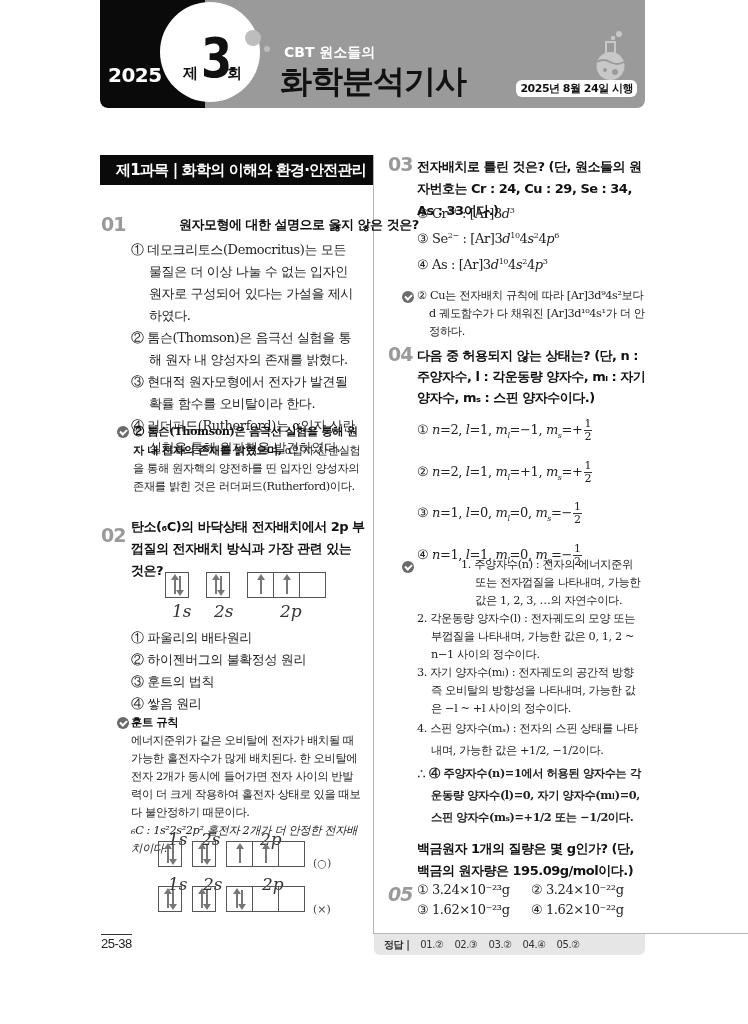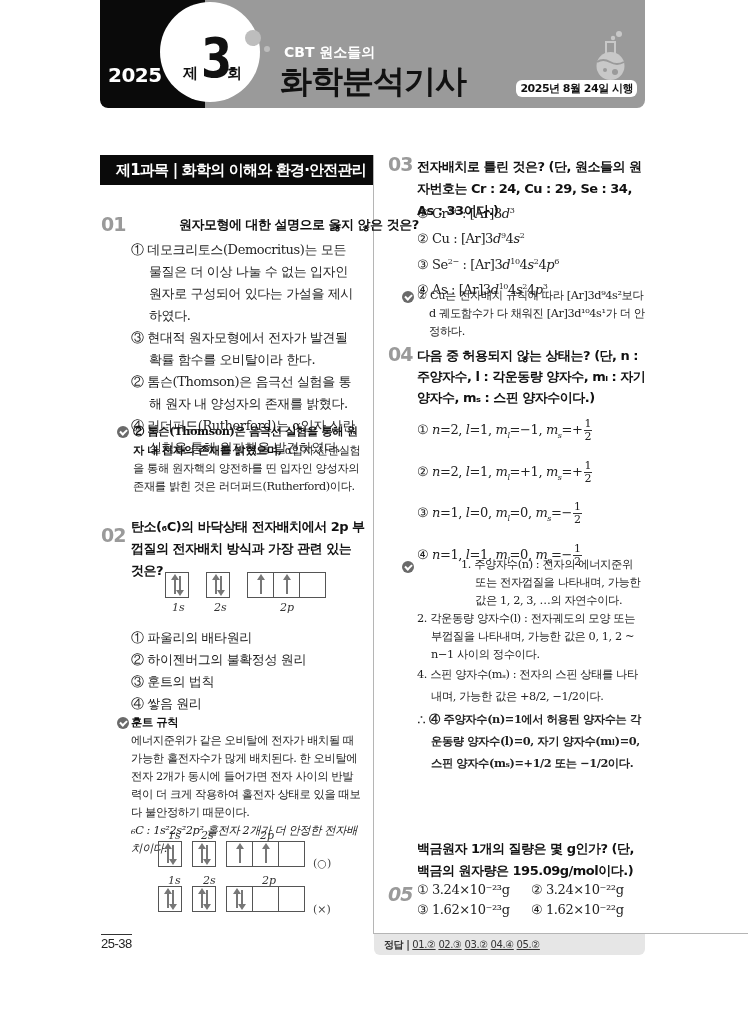--- a/index.html
+++ b/index.html
@@ -37,34 +37,34 @@
   .check::after { content: ""; position: absolute; left: 3px; top: 3px; width: 5px; height: 3px; border-left: 2px solid #fff; border-bottom: 2px solid #fff; transform: rotate(-45deg); }
 
   
   .orb { position: absolute; display: flex; gap: 7px; }
   .orb-group { display: flex; }
   .box { width: 24px; height: 26px; border: 1px solid #555; margin-left: -1px; position: relative; display: flex; justify-content: center; align-items: center; gap: 3px; }
   .orb-group .box:first-child { margin-left: 0; }
   .arrow { width: 2px; height: 18px; background: #777; position: relative; }
   .arrow.up::before { content: ""; position: absolute; left: -3px; top: -2px; border-left: 4px solid transparent; border-right: 4px solid transparent; border-bottom: 6px solid #777; }
   .arrow.down::before { content: ""; position: absolute; left: -3px; bottom: -2px; border-left: 4px solid transparent; border-right: 4px solid transparent; border-top: 6px solid #777; }
-  .orb-label { position: absolute; font-style: italic; font-size: 11px; color: #333; }
+  .orb-label { position: absolute; font-style: italic; font-size: 17px; color: #333; }
   .mark { position: absolute; font-size: 11px; color: #444; }
 
   .frac { display: inline-block; vertical-align: middle; text-align: center; font-size: 11px; line-height: 12px; margin: 0 1px; }
   .frac span { display: block; }
   .frac .num { border-bottom: 1px solid #333; padding: 0 1px; }
   i { font-style: italic; }
   sup { font-size: 8px; }
   sub { font-size: 8px; }
 
   .page-num { position: absolute; left: 101px; top: 934px; font-family: "Liberation Sans", sans-serif; font-size: 13px; color: #222; border-top: 1px solid #333; padding-top: 1px; letter-spacing: -0.5px; }
   .answer-box { position: absolute; left: 374px; top: 934px; width: 271px; height: 21px; background: #e6e6e6; border-radius: 0 0 6px 6px; font-family: "DejaVu Sans", sans-serif; font-size: 10px; line-height: 21px; padding-left: 10px; color: #333; letter-spacing: -0.4px; white-space: nowrap; }
   .answer-box .lbl { font-weight: bold; }
-  .answer-box .ans { margin-left: 0; text-decoration: underline; }
+  .answer-box .ans { margin-left: 8px; }
 </style>
 </head>
 <body>
 
 <div class="banner">
   <div class="banner-black"></div>
   <div class="banner-circle"></div>
   <div class="deco-dot-big"></div>
   <div class="deco-dot-small"></div>
   <span class="year">2025</span>
@@ -87,22 +87,22 @@
 
 <div class="col-divider"></div>
 <div class="bottom-rule"></div>
 
 <div class="section-title">제1과목 | 화학의 이해와 환경·안전관리</div>
 
 <span class="q-num" style="left:101px; top:213px;text-align:right;">01</span>
 <div class="q-text" style="left:131px; top:214px; width:240px;margin-left:48px;">원자모형에 대한 설명으로 옳지 않은 것은?</div>
 <div class="opts" style="left:131px; top:239px; width:230px;">
   <div class="opt">① 데모크리토스(Democritus)는 모든 물질은 더 이상 나눌 수 없는 입자인 원자로 구성되어 있다는 가설을 제시하였다.</div>
+  <div class="opt">② 톰슨(Thomson)은 음극선 실험을 통해 원자 내 양성자의 존재를 밝혔다.</div>
   <div class="opt">③ 현대적 원자모형에서 전자가 발견될 확률 함수를 오비탈이라 한다.</div>
-  <div class="opt">② 톰슨(Thomson)은 음극선 실험을 통해 원자 내 양성자의 존재를 밝혔다.</div>
   <div class="opt">④ 러더퍼드(Rutherford)는 α입자 산란실험을 통해 원자핵을 발견하였다.</div>
 </div>
 <span class="check" style="left:117px; top:426px;"></span>
 <div class="expl" style="left:133px; top:422px; width:230px;">
   <b>② 톰슨(Thomson)은 음극선 실험을 통해 원자 내 전자의 존재를 밝혔으며,</b><span> α입자 산란실험을 통해 원자핵의 양전하를 띤 입자인 양성자의 존재를 밝힌 것은 러더퍼드(Rutherford)이다.</span>
 </div>
 
 <span class="q-num" style="left:101px; top:515px;margin-top:9px;">02</span>
 <div class="q-text" style="left:131px; top:516px; width:235px;">탄소(₆C)의 바닥상태 전자배치에서 2p 부껍질의 전자배치 방식과 가장 관련 있는 것은?</div>
 
@@ -199,40 +199,40 @@
     <div class="box" style="width:27px;"></div>
     <div class="box" style="width:27px;"></div>
   </div>
 </div>
 <span class="mark" style="left:313px; top:903px;">(×)</span>
 
 <span class="q-num" style="left:388px; top:153px;">03</span>
 <div class="q-text" style="left:417px; top:156px; width:230px;">전자배치로 틀린 것은? (단, 원소들의 원자번호는 Cr : 24, Cu : 29, Se : 34, As : 33이다.)</div>
 <div class="opts" style="left:417px; top:200px; width:225px;">
   <div class="opt">① Cr<sup>3+</sup> : [Ar]3<i>d</i><sup>3</sup></div>
-  <div class="opt">② Cu : [Ar]3<i>d</i><sup>9</sup>4<i>s</i><sup>2</sup></div>
   <div class="opt">③ Se<sup>2−</sup> : [Ar]3<i>d</i><sup>10</sup>4<i>s</i><sup>2</sup>4<i>p</i><sup>6</sup></div>
   <div class="opt">④ As : [Ar]3<i>d</i><sup>10</sup>4<i>s</i><sup>2</sup>4<i>p</i><sup>3</sup></div>
 </div>
 <span class="check" style="left:402px; top:291px;"></span>
 <div class="expl" style="left:417px; top:287px; width:228px; padding-left:12px; text-indent:-12px;">② Cu는 전자배치 규칙에 따라 [Ar]3d⁹4s²보다 d 궤도함수가 다 채워진 [Ar]3d¹⁰4s¹가 더 안정하다.</div>
 
 <span class="q-num" style="left:388px; top:343px;">04</span>
 <div class="q-text" style="left:417px; top:345px; width:230px; line-height:21px;">다음 중 허용되지 않는 상태는? (단, n : 주양자수, l : 각운동량 양자수, mₗ : 자기 양자수, mₛ : 스핀 양자수이다.)</div>
 <div class="opts" style="left:417px; top:412px; width:225px; line-height:36px;">
   <div>① <i>n</i>=2, <i>l</i>=1, <i>m<sub>l</sub></i>=−1, <i>m<sub>s</sub></i>=+<span class="frac"><span class="num">1</span><span>2</span></span></div>
   <div>② <i>n</i>=2, <i>l</i>=1, <i>m<sub>l</sub></i>=+1, <i>m<sub>s</sub></i>=+<span class="frac"><span class="num">1</span><span>2</span></span></div>
   <div>③ <i>n</i>=1, <i>l</i>=0, <i>m<sub>l</sub></i>=0, <i>m<sub>s</sub></i>=−<span class="frac"><span class="num">1</span><span>2</span></span></div>
   <div>④ <i>n</i>=1, <i>l</i>=1, <i>m<sub>l</sub></i>=0, <i>m<sub>s</sub></i>=−<span class="frac"><span class="num">1</span><span>2</span></span></div>
 </div>
 <span class="check" style="left:402px; top:561px;"></span>
 <div class="expl" style="left:417px; top:556px; width:228px;">
   <div style="padding-left:14px; text-indent:-14px;margin-left:44px;">1. 주양자수(n) : 전자의 에너지준위 또는 전자껍질을 나타내며, 가능한 값은 1, 2, 3, …의 자연수이다.</div>
   <div style="padding-left:14px; text-indent:-14px;">2. 각운동량 양자수(l) : 전자궤도의 모양 또는 부껍질을 나타내며, 가능한 값은 0, 1, 2 ~ n−1 사이의 정수이다.</div>
-  <div style="padding-left:14px; text-indent:-14px; line-height:22px;">4. 스핀 양자수(mₛ) : 전자의 스핀 상태를 나타내며, 가능한 값은 +8/2, −1/2이다.</div>
+  <div style="padding-left:14px; text-indent:-14px;">3. 자기 양자수(mₗ) : 전자궤도의 공간적 방향 즉 오비탈의 방향성을 나타내며, 가능한 값은 −l ~ +l 사이의 정수이다.</div>
+  <div style="padding-left:14px; text-indent:-14px; line-height:22px;">4. 스핀 양자수(mₛ) : 전자의 스핀 상태를 나타내며, 가능한 값은 +1/2, −1/2이다.</div>
   <div style="padding-left:14px; text-indent:-14px; font-weight:bold; line-height:22px;">∴ ④ 주양자수(n)=1에서 허용된 양자수는 각운동량 양자수(l)=0, 자기 양자수(mₗ)=0, 스핀 양자수(mₛ)=+1/2 또는 −1/2이다.</div>
 </div>
 
 <span class="q-num" style="left:388px; top:883px;font-style:italic;">05</span>
 <div class="q-text" style="left:417px; top:838px; width:230px;">백금원자 1개의 질량은 몇 g인가? (단, 백금의 원자량은 195.09g/mol이다.)</div>
 <div class="opts" style="left:417px; top:880px; width:228px; display:grid; grid-template-columns: 1fr 1fr; line-height:20px;">
   <div>① 3.24×10⁻²³g</div>
   <div>② 3.24×10⁻²²g</div>
   <div>③ 1.62×10⁻²³g</div>
   <div>④ 1.62×10⁻²²g</div>

